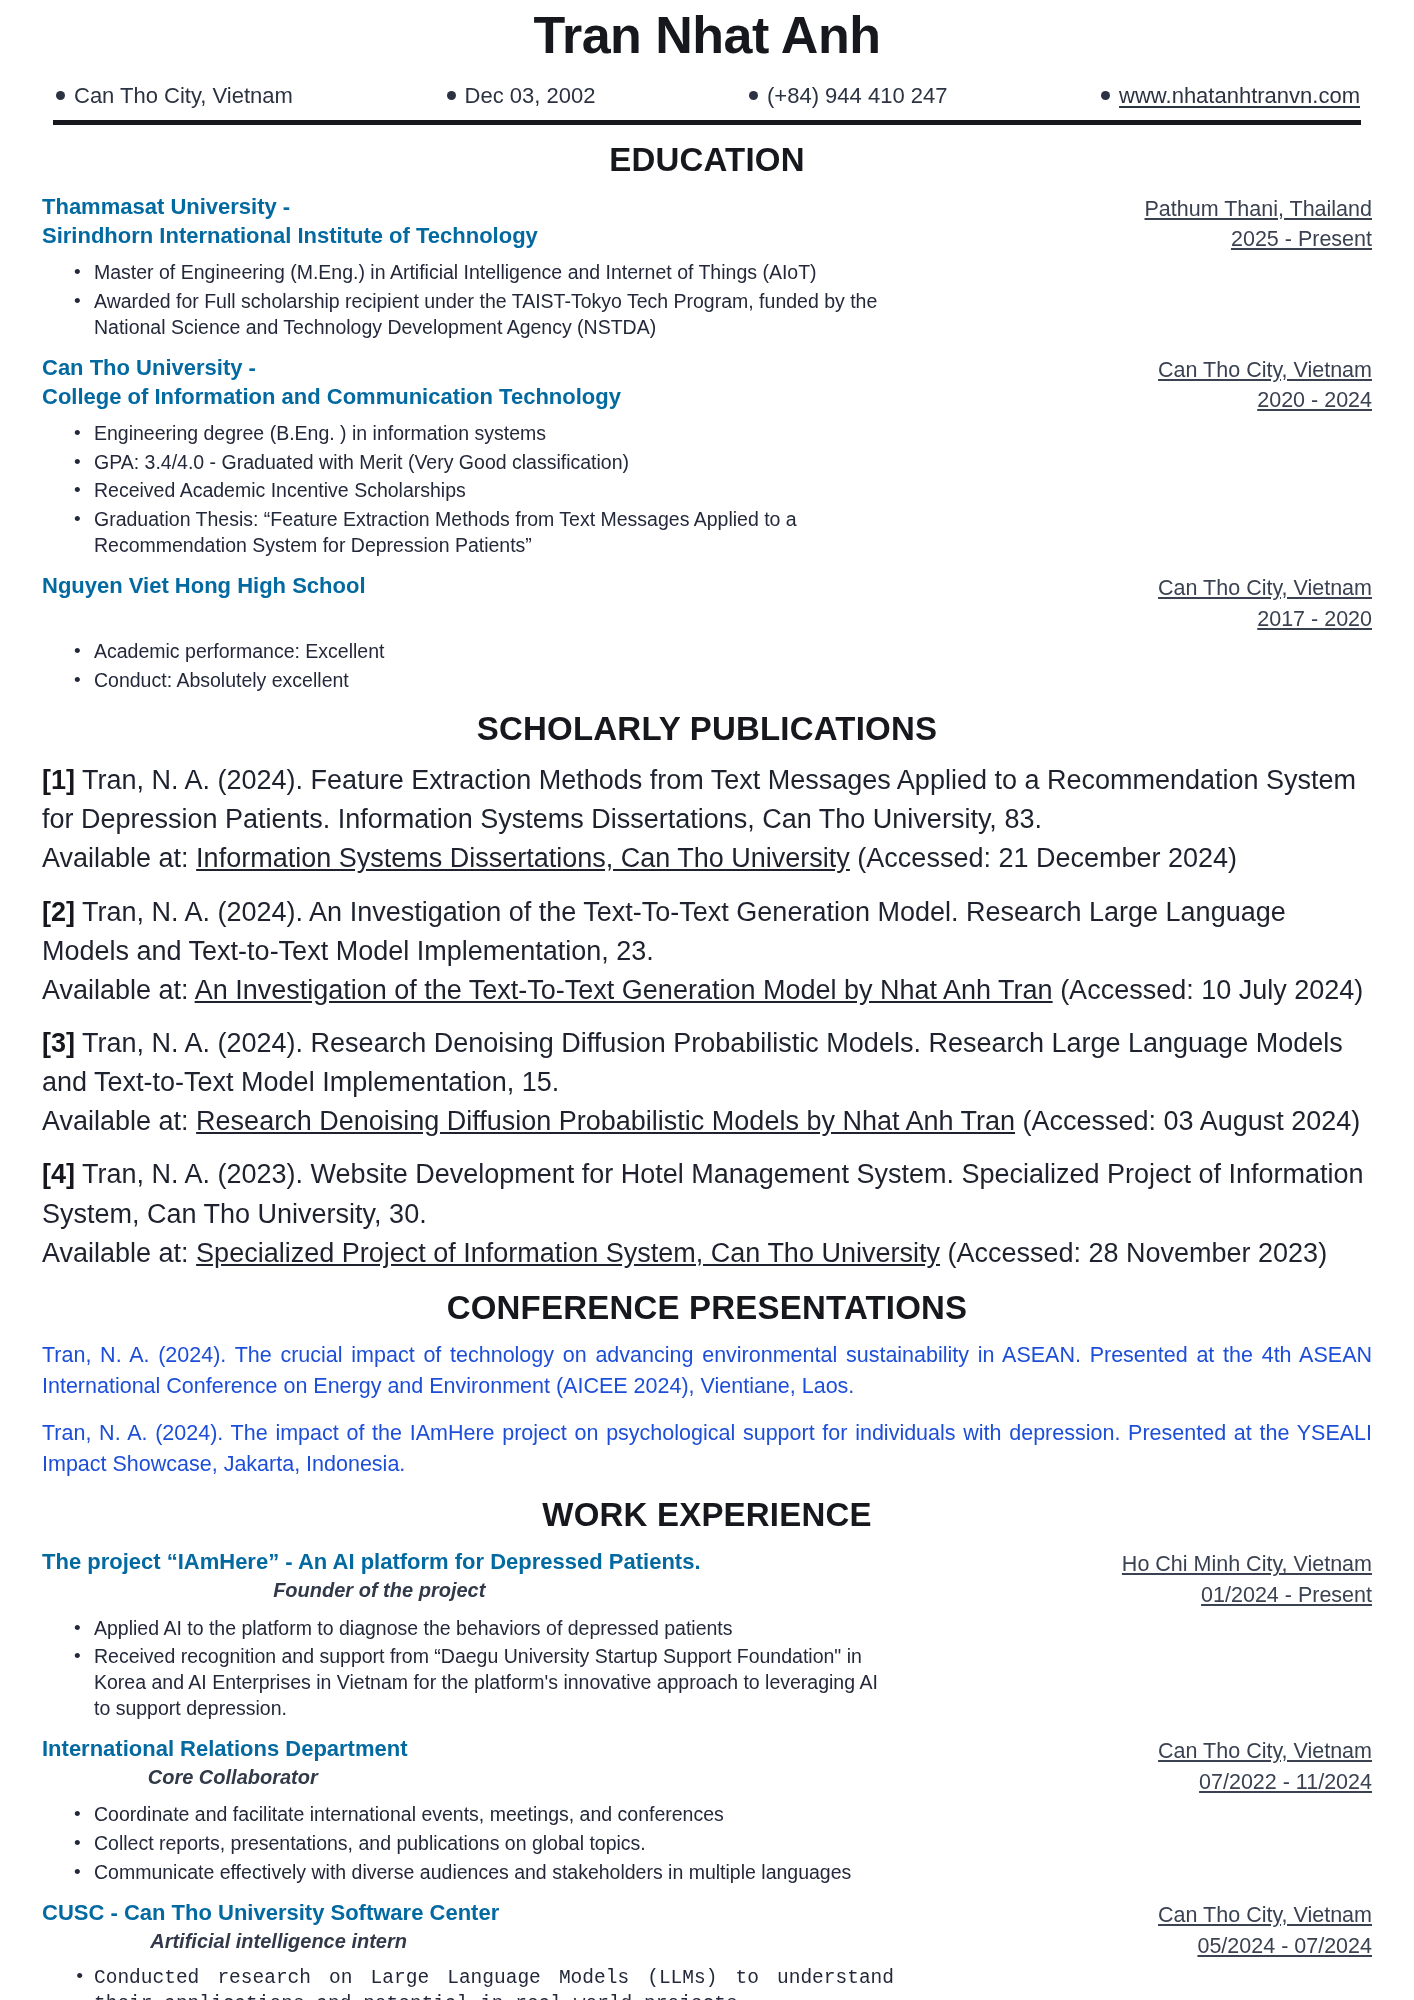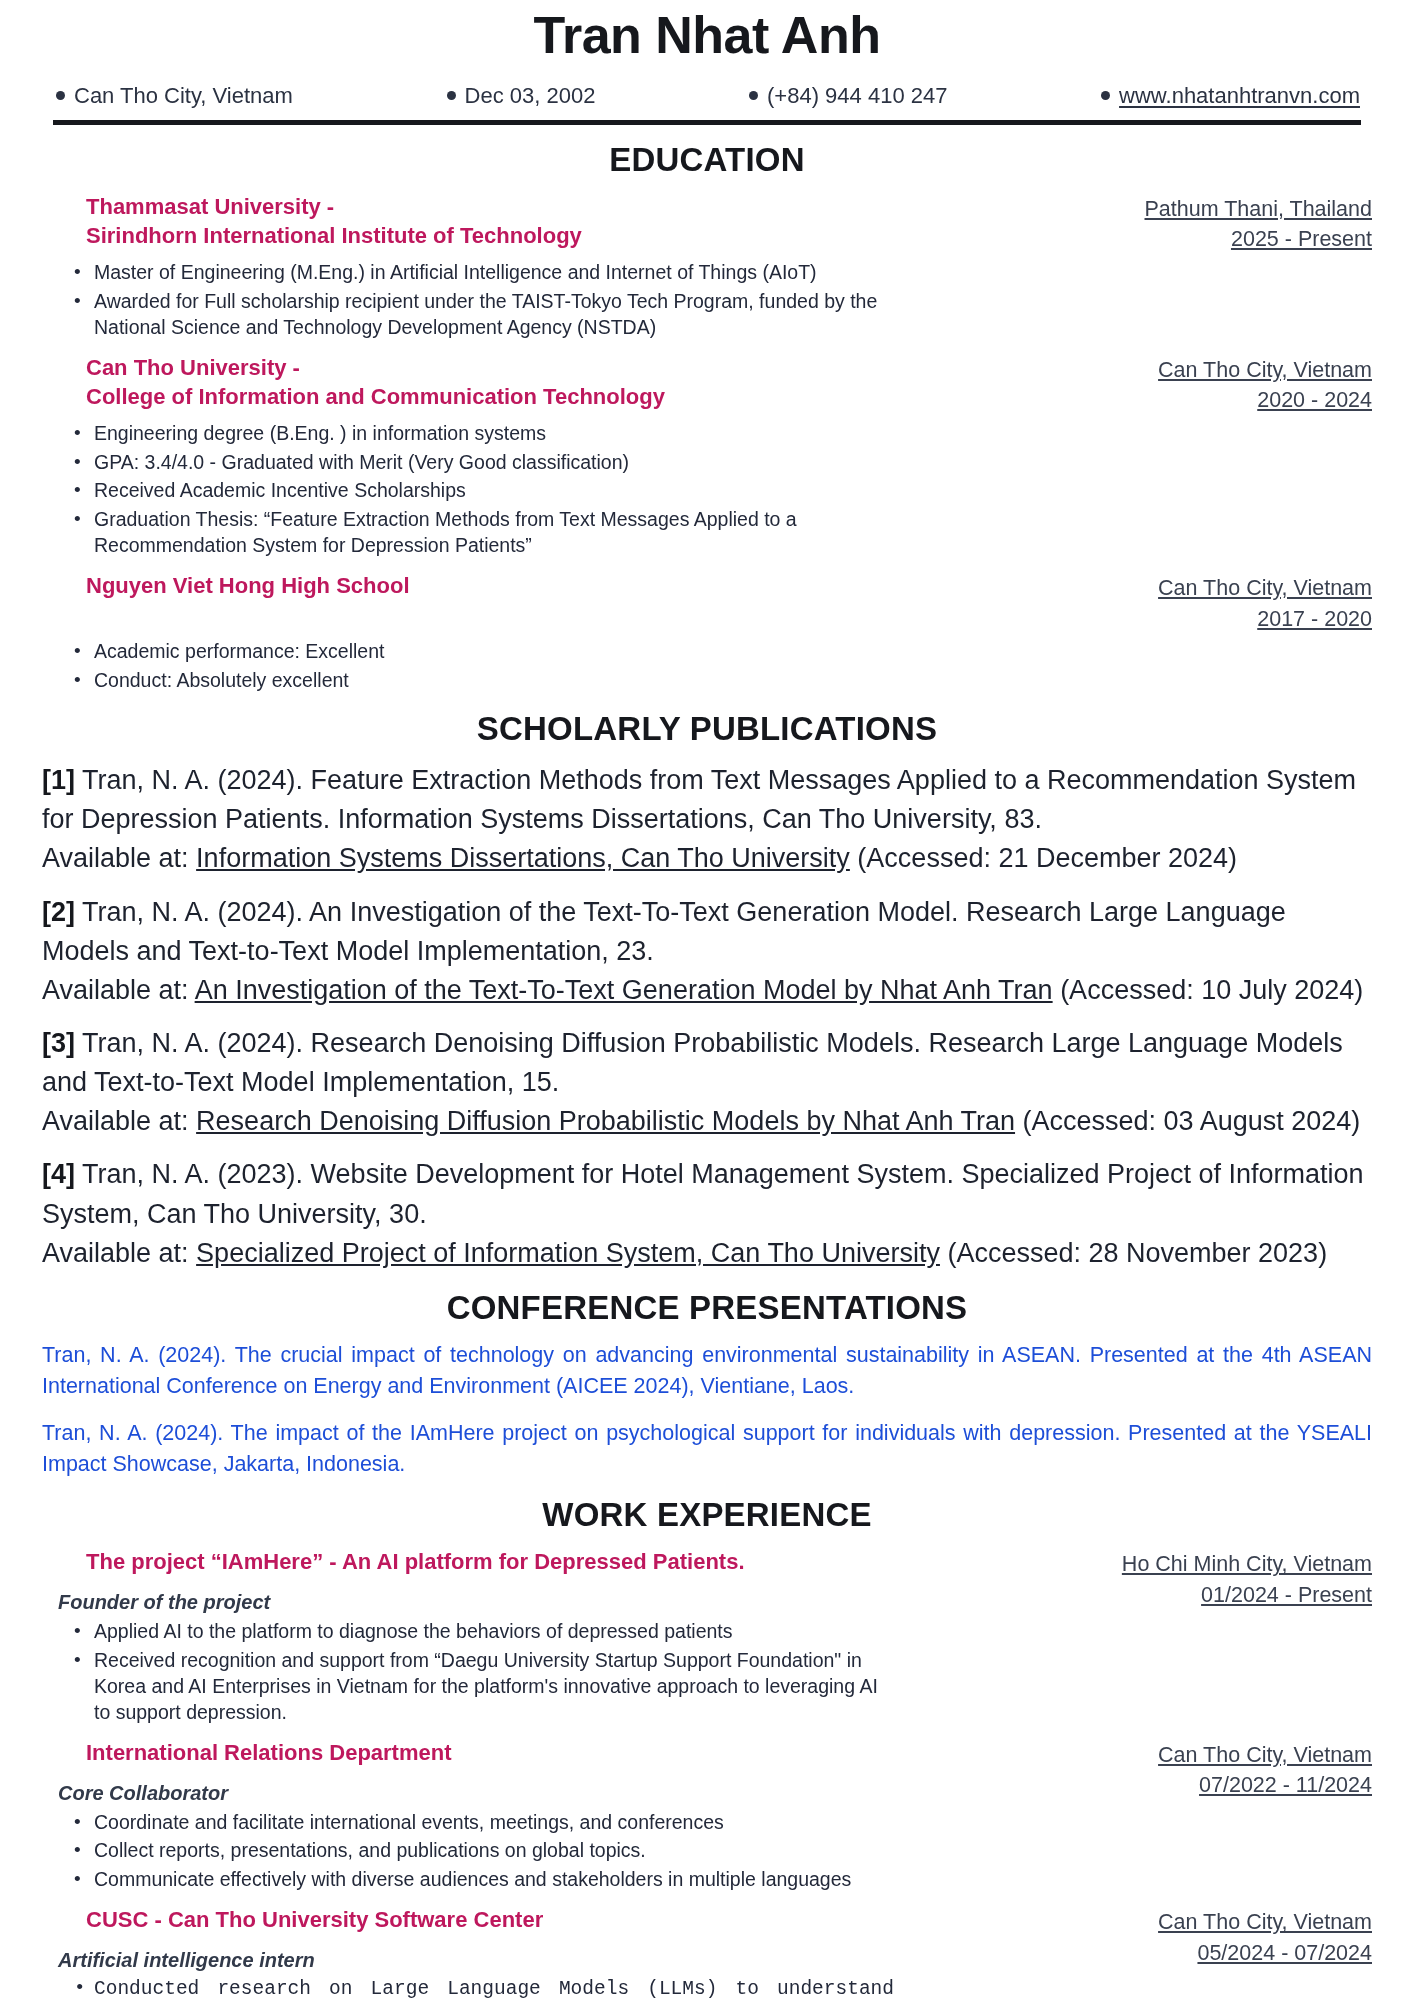--- a/index.html
+++ b/index.html
@@ -97,31 +97,31 @@
     font-size: 21.5px;
     line-height: 1.42;
     color: #3a4150;
     white-space: nowrap;
     padding-top: 2px;
     text-decoration: underline;
   }
   .org {
     font-size: 22px;
     font-weight: 700;
-    color: #be185d;
+    color: #0369a1;
     line-height: 1.35;
-    margin-left: 44px;
   }
   .role {
     font-size: 20px;
     font-weight: 700;
     font-style: italic;
     color: #323a4a;
     margin-left: 16px;
-    margin-top: 14px;
+    margin-top: 2px;
+    text-align: center;
   }
 
   ul.bullets {
     margin: 5px 0 0 0;
     padding-left: 52px;
     list-style: none;
   }
   ul.bullets li {
     font-size: 19.5px;
     line-height: 1.33;

